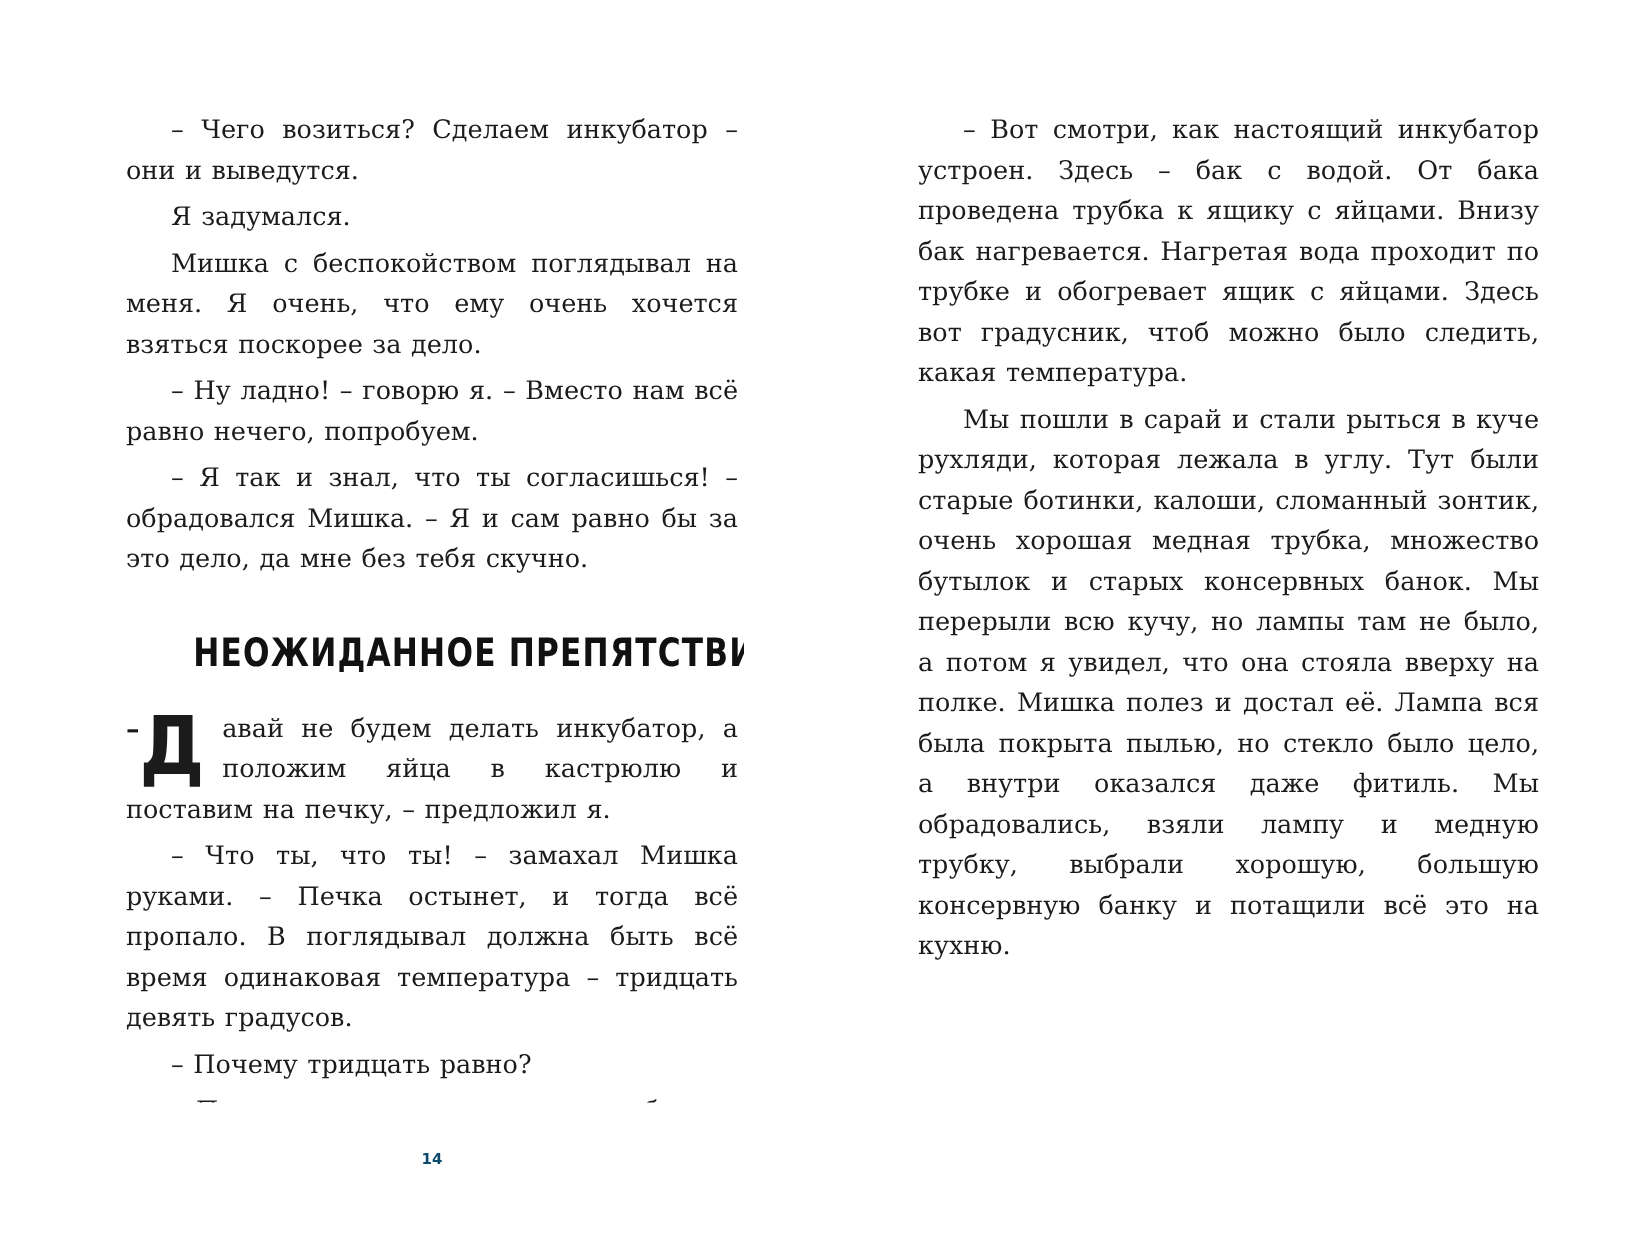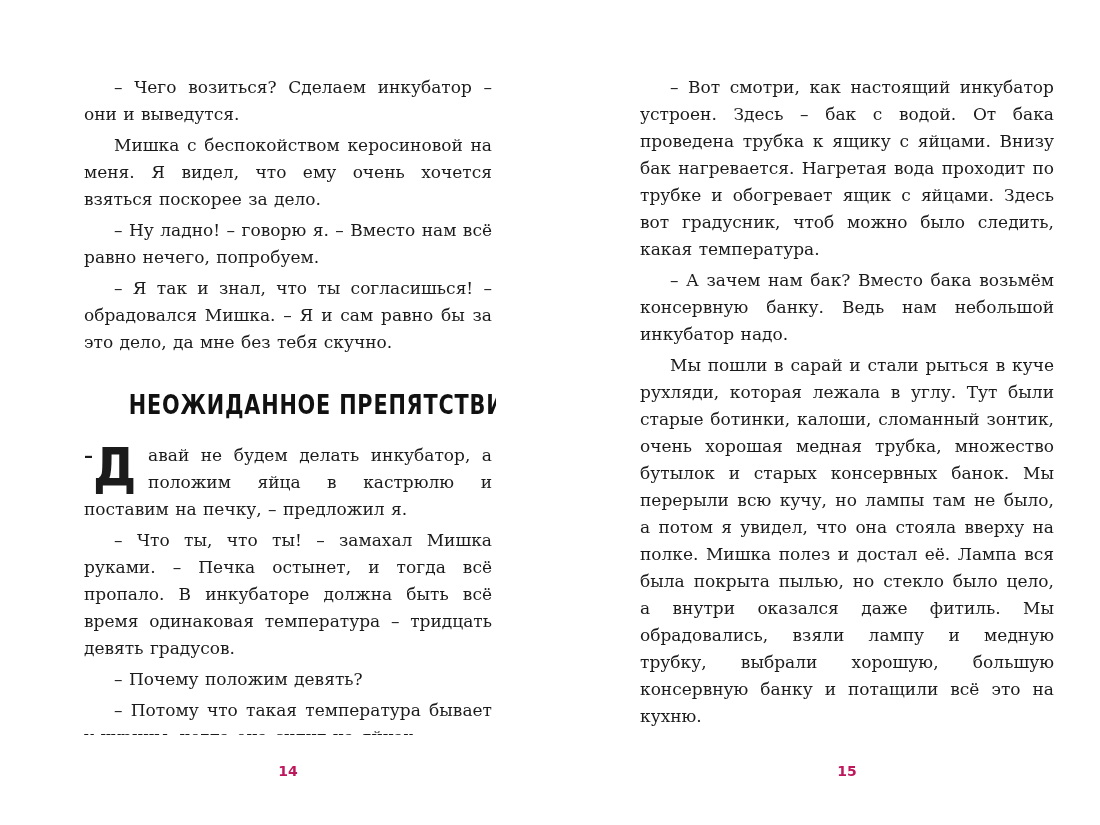--- a/index.html
+++ b/index.html
@@ -20,21 +20,21 @@
     height: 825px;
     background: #ffffff;
   }
   .page {
     position: absolute;
     top: 0;
     height: 825px;
     box-sizing: border-box;
   }
   .page-left  { left: 80px;  width: 416px; }
-  .page-right { left: 636px; width: 422px; }
+  .page-right { left: 608px; width: 422px; }
   .text-block {
     position: absolute;
     top: 70px;
     left: 0;
     right: 0;
     bottom: 90px;
     overflow: hidden;
   }
   p.para {
     margin: 4px;
@@ -82,53 +82,52 @@
     transform-origin: left bottom;
   }
   .page-num {
     position: absolute;
     bottom: 46px;
     left: 0;
     right: 0;
     text-align: center;
     font-family: "DejaVu Sans", sans-serif;
     font-weight: bold;
-    font-size: 14px;
-    color: #be185d;
+    font-size: 10px;
+    color: #0c4a6e;
   }
 </style>
 </head>
 <body>
 
 <div class="spread">
 
   <div class="page page-left">
     <div class="text-block">
       <p class="para">– Чего возиться? Сделаем инкубатор – они и выведутся.</p>
-      <p class="para">Мишка с беспокойством керосиновой на меня. Я видел, что ему очень хочется взяться поскорее за дело.</p>
+      <p class="para">Я задумался.</p>
+      <p class="para">Мишка с беспокойством поглядывал на меня. Я очень, что ему очень хочется взяться поскорее за дело.</p>
       <p class="para">– Ну ладно! – говорю я. – Вместо нам всё равно нечего, попробуем.</p>
       <p class="para">– Я так и знал, что ты согласишься! – обрадовался Мишка. – Я и сам равно бы за это дело, да мне без тебя скучно.</p>
 
       <h2 class="chapter"><span class="squeeze">НЕОЖИДАННОЕ ПРЕПЯТСТВИЕ</span></h2>
 
       <p class="para drop-para">
         <span class="dropcap-box"><span class="lead-dash">–</span><span class="drop-letter">Д</span></span><span>авай не будем делать инкубатор, а положим яйца в кастрюлю и поставим на печку, – предложил я.</span>
       </p>
 
-      <p class="para">– Что ты, что ты! – замахал Мишка руками. – Печка остынет, и тогда всё пропало. В инкубаторе должна быть всё время одинаковая температура – тридцать девять градусов.</p>
-      <p class="para">– Почему положим девять?</p>
+      <p class="para">– Что ты, что ты! – замахал Мишка руками. – Печка остынет, и тогда всё пропало. В поглядывал должна быть всё время одинаковая температура – тридцать девять градусов.</p>
+      <p class="para">– Почему тридцать равно?</p>
       <p class="para">– Потому что такая температура бывает у курицы, когда она сидит на яйцах.</p>
 
     </div>
     <div class="page-num">14</div>
   </div>
 
   <div class="page page-right">
     <div class="text-block">
       <p class="para">– Вот смотри, как настоящий инкубатор устроен. Здесь – бак с водой. От бака проведена трубка к ящику с яйцами. Внизу бак нагревается. Нагретая вода проходит по трубке и обогревает ящик с яйцами. Здесь вот градусник, чтоб можно было следить, какая температура.</p>
-      <p class="para">– А зачем нам бак? Вместо бака возьмём консервную банку. Ведь нам небольшой инкубатор надо.</p>
       <p class="para">Мы пошли в сарай и стали рыться в куче рухляди, которая лежала в углу. Тут были старые ботинки, калоши, сломанный зонтик, очень хорошая медная трубка, множество бутылок и старых консервных банок. Мы перерыли всю кучу, но лампы там не было, а потом я увидел, что она стояла вверху на полке. Мишка полез и достал её. Лампа вся была покрыта пылью, но стекло было цело, а внутри оказался даже фитиль. Мы обрадовались, взяли лампу и медную трубку, выбрали хорошую, большую консервную банку и потащили всё это на кухню.</p>
 
     </div>
-    <div class="page-num">15</div>
   </div>
 
 </div>
 
 </body></html>

